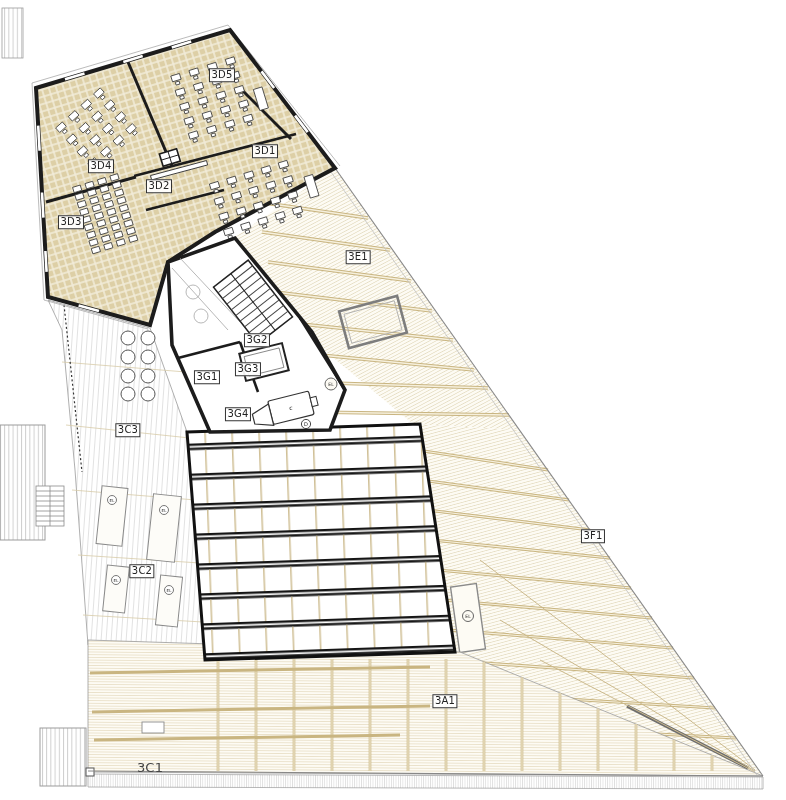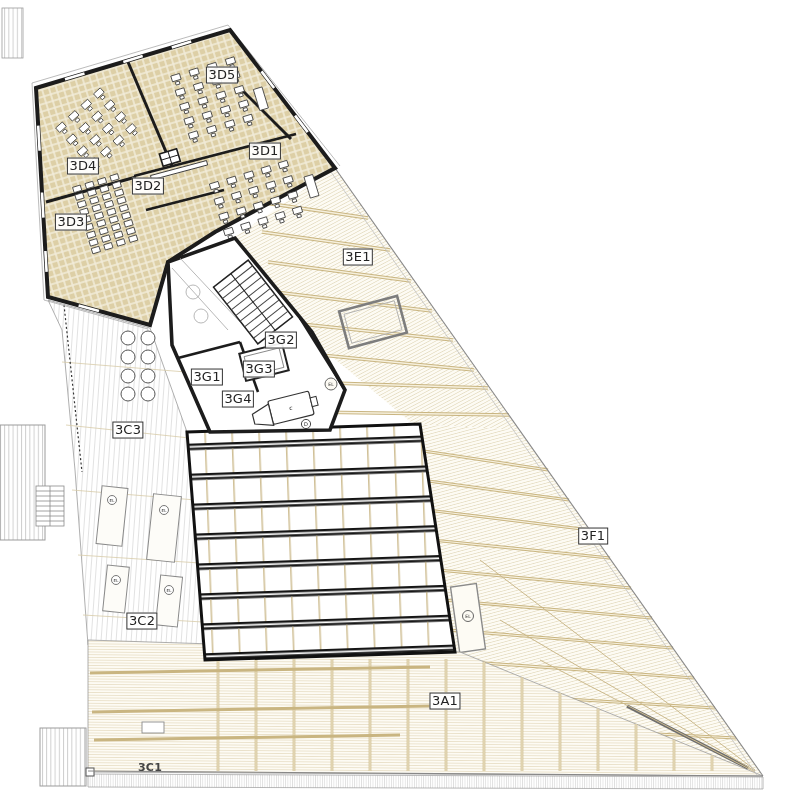--- a/index.html
+++ b/index.html
@@ -1,22 +1,22 @@
 <!DOCTYPE html>
 <html><head>
 <meta charset="utf-8">
 <style>
   html,body{margin:0;padding:0;background:#ffffff;}
   .canvas{position:relative;width:786px;height:800px;background:#fff;overflow:hidden;
           font-family:"DejaVu Sans",sans-serif;}
   svg{position:absolute;left:0;top:0;}
-  .lbl{position:absolute;transform:translate(-50%,-50%);font-size:13px;line-height:1.15;
+  .lbl{position:absolute;transform:translate(-50%,-50%);font-size:10px;line-height:1.15;
        color:#222;background:rgba(255,255,255,.92);border:0.7px solid #333;
        padding:0 1.5px;white-space:nowrap;letter-spacing:.2px;}
-  .lbl.plain{border:none;background:transparent;color:#444;font-size:11px;font-weight:bold;}
+  .lbl.plain{border:none;background:transparent;color:#444;font-size:13px;}
   .mk{position:absolute;transform:translate(-50%,-50%);font-size:5.5px;color:#222;
       background:transparent;white-space:nowrap;}
   .desk{fill:#ffffff;stroke:#3a3a3a;stroke-width:0.8;}
 </style>
 </head>
 <body>
 
 <div class="canvas">
 
 <svg width="786" height="800" viewBox="0 0 786 800">
@@ -464,30 +464,30 @@
       <circle cx="112" cy="500" r="4.5" fill="#fff" stroke="#555" stroke-width="0.8"></circle>
       <circle cx="164" cy="510" r="4.5" fill="#fff" stroke="#555" stroke-width="0.8"></circle>
       <circle cx="116" cy="580" r="4.5" fill="#fff" stroke="#555" stroke-width="0.8"></circle>
       <circle cx="169" cy="590" r="4.5" fill="#fff" stroke="#555" stroke-width="0.8"></circle>
     </g>
   </g>
 </svg>
 
 <div class="lbl" style="left:222px;top:75px">3D5</div>
 <div class="lbl" style="left:265px;top:151px">3D1</div>
-<div class="lbl" style="left:83px;top:166px">3D4</div>
-<div class="lbl" style="left:148px;top:186px">3D2</div>
+<div class="lbl" style="left:101px;top:166px">3D4</div>
+<div class="lbl" style="left:159px;top:186px">3D2</div>
 <div class="lbl" style="left:71px;top:222px">3D3</div>
 <div class="lbl" style="left:358px;top:257px">3E1</div>
-<div class="lbl" style="left:281px;top:340px">3G2</div>
+<div class="lbl" style="left:257px;top:340px">3G2</div>
 <div class="lbl" style="left:207px;top:377px">3G1</div>
-<div class="lbl" style="left:259px;top:369px">3G3</div>
-<div class="lbl" style="left:238px;top:399px">3G4</div>
+<div class="lbl" style="left:248px;top:369px">3G3</div>
+<div class="lbl" style="left:238px;top:414px">3G4</div>
 <div class="lbl" style="left:128px;top:430px">3C3</div>
-<div class="lbl" style="left:142px;top:621px">3C2</div>
+<div class="lbl" style="left:142px;top:571px">3C2</div>
 <div class="lbl plain" style="left:150px;top:768px">3C1</div>
 <div class="lbl" style="left:445px;top:701px">3A1</div>
 <div class="lbl" style="left:593px;top:536px">3F1</div>
 
 <div class="mk" style="left:291px;top:407px;font-size:6px">c</div>
 <div class="mk" style="left:306px;top:424px;font-size:5px">D</div>
 <div class="mk" style="left:331px;top:384px;font-size:4.5px">EL</div>
 <div class="mk" style="left:468px;top:616px;font-size:4.5px">EL</div>
 <div class="mk" style="left:112px;top:500px;font-size:4px">EL</div>
 <div class="mk" style="left:164px;top:510px;font-size:4px">EL</div>

